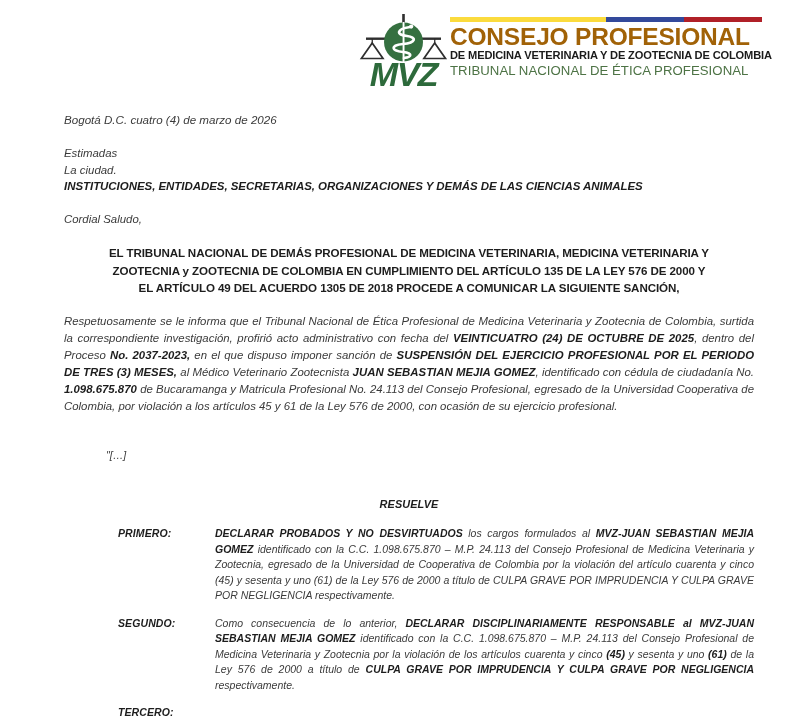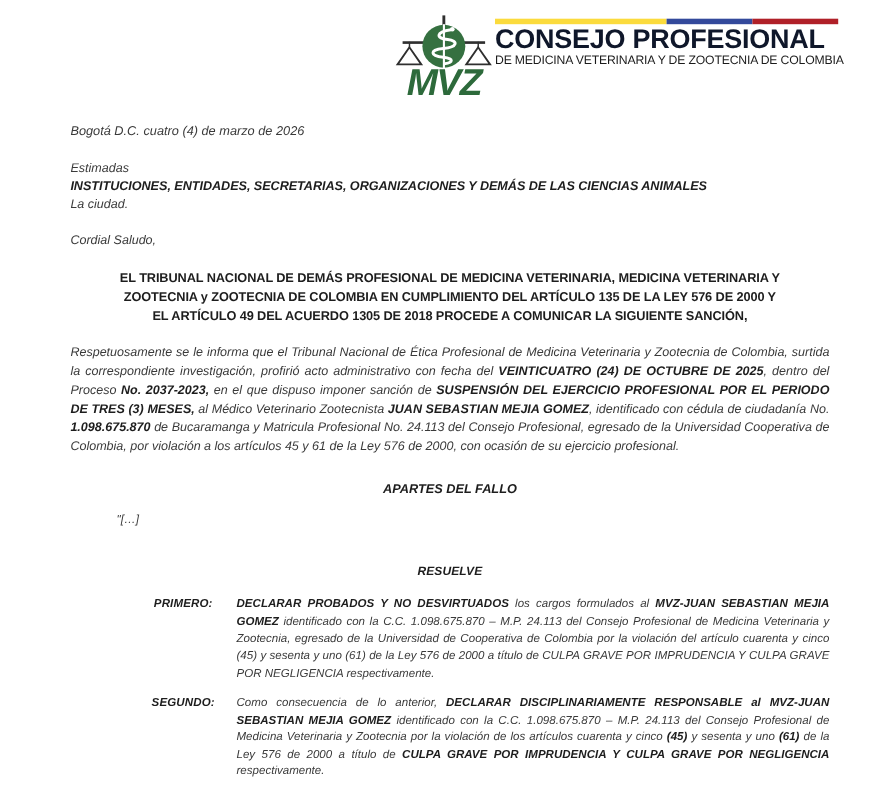--- a/index.html
+++ b/index.html
@@ -49,27 +49,27 @@
     margin-bottom: 2px;
   }
   .flag-yellow { flex: 0 0 50%; background: #fbdb3d; }
   .flag-blue   { flex: 0 0 25%; background: #33499b; }
   .flag-red    { flex: 0 0 25%; background: #b02028; }
 
   .lh-line1 {
     font-size: 24.5px;
     font-weight: bold;
     letter-spacing: -0.2px;
-    color: #0f172a;
+    color: #a16207;
     line-height: 1.02;
     white-space: nowrap;
   }
   .lh-line2 {
     font-size: 11.1px;
-    font-weight: normal;
+    font-weight: bold;
     color: #1b1b1b;
     letter-spacing: -0.15px;
     line-height: 1.25;
     white-space: nowrap;
   }
   .lh-line3 {
     font-size: 13.2px;
     font-weight: normal;
     color: #4d7345;
     letter-spacing: 0.05px;
@@ -150,21 +150,20 @@
     margin-bottom: 12px;
   }
   .item-label {
     flex: 0 0 97px;
     font-style: italic;
     font-weight: bold;
     color: #1d1d1d;
     font-size: 10.5px;
     line-height: 1.48;
     letter-spacing: 0.1px;
-    text-align: center;
   }
   .item-body {
     flex: 1 1 auto;
     font-style: italic;
     font-size: 10.5px;
     line-height: 1.48;
     text-align: justify;
     text-justify: inter-word;
   }
   .item-body b {
@@ -207,32 +206,33 @@
     </div>
 
     <div class="lh-text">
       <div class="flagbar">
         <div class="flag-yellow"></div>
         <div class="flag-blue"></div>
         <div class="flag-red"></div>
       </div>
       <div class="lh-line1">CONSEJO PROFESIONAL</div>
       <div class="lh-line2">DE MEDICINA VETERINARIA Y DE ZOOTECNIA DE COLOMBIA</div>
+      <div class="lh-line3">TRIBUNAL NACIONAL DE ÉTICA PROFESIONAL</div>
     </div>
   </div>
 
   <div class="doc">
 
     <div class="p date-line">Bogotá D.C. cuatro (4) de marzo de 2026</div>
 
     <div class="gap-md"></div>
 
     <div class="p">Estimadas</div>
+    <div class="p">La ciudad.</div>
     <div class="p addressee-bold">INSTITUCIONES, ENTIDADES, SECRETARIAS, ORGANIZACIONES Y DEMÁS DE LAS CIENCIAS ANIMALES</div>
-    <div class="p">La ciudad.</div>
 
     <div class="gap-md"></div>
 
     <div class="p">Cordial Saludo,</div>
 
     <div class="gap-md"></div>
 
     <div class="title-block">
       <div>EL TRIBUNAL NACIONAL DE DEMÁS PROFESIONAL DE MEDICINA VETERINARIA, MEDICINA VETERINARIA Y</div>
       <div>ZOOTECNIA y ZOOTECNIA DE COLOMBIA EN CUMPLIMIENTO DEL ARTÍCULO 135 DE LA LEY 576 DE 2000 Y</div>
@@ -240,21 +240,20 @@
     </div>
 
     <div class="gap-md"></div>
 
     <div class="p justified">
       <span>Respetuosamente se le informa que el Tribunal Nacional de Ética Profesional de Medicina Veterinaria y Zootecnia de Colombia, surtida la correspondiente investigación, profirió acto administrativo con fecha del </span><b>VEINTICUATRO (24) DE OCTUBRE DE 2025</b><span>, dentro del Proceso </span><b>No. 2037-2023,</b><span> en el que dispuso imponer sanción de </span><b>SUSPENSIÓN DEL EJERCICIO PROFESIONAL POR EL PERIODO DE TRES (3) MESES,</b><span> al Médico Veterinario Zootecnista </span><b>JUAN SEBASTIAN MEJIA GOMEZ</b><span>, identificado con cédula de ciudadanía No. </span><b>1.098.675.870</b><span> de Bucaramanga y Matricula Profesional No. 24.113 del Consejo Profesional, egresado de la Universidad Cooperativa de Colombia, por violación a los artículos 45 y 61 de la Ley 576 de 2000, con ocasión de su ejercicio profesional.</span>
     </div>
 
     <div class="gap-lg"></div>
 
-    <div class="center-heading">APARTES DEL FALLO</div>
 
     <div class="gap-sm"></div>
 
     <div class="quote-open">"[…]</div>
 
     <div class="gap-lg"></div>
     <div class="gap-sm"></div>
 
     <div class="resuelve">RESUELVE</div>
 

